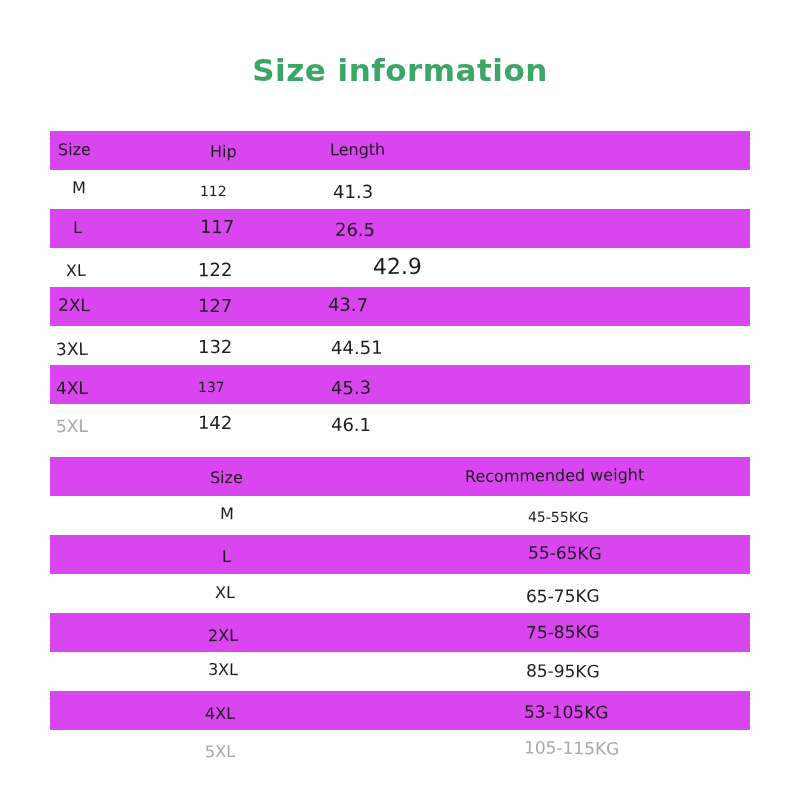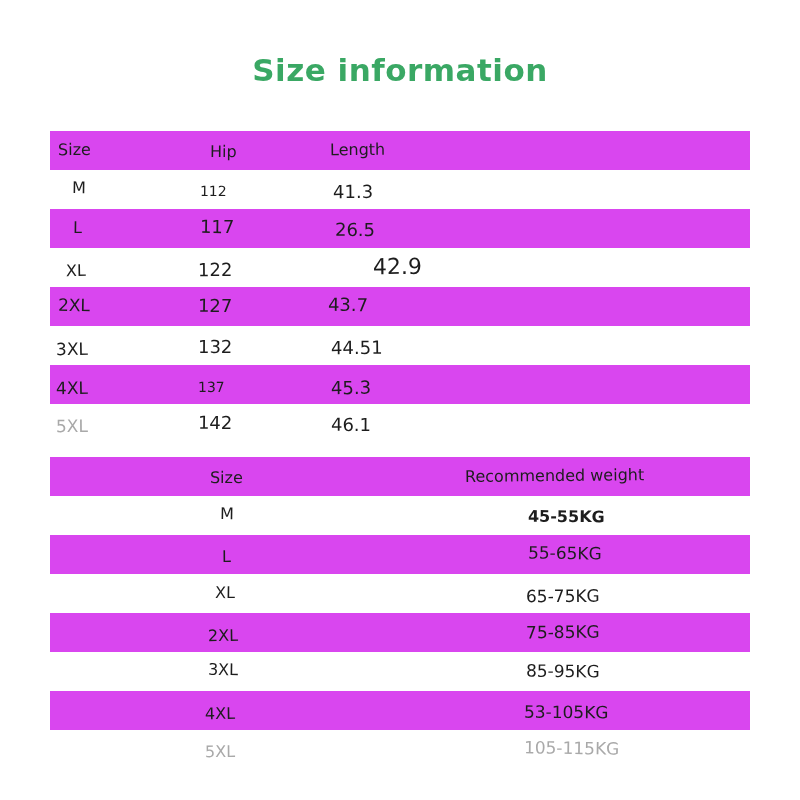--- a/index.html
+++ b/index.html
@@ -142,21 +142,21 @@
 
   <div class="table t2" style="top:457px;">
 
     <div class="row shaded">
       <span class="cell head c0 j1" style="left:160px; font-size:16px;">Size</span>
       <span class="cell head c1 j0" style="left:415px; font-size:16px;">Recommended weight</span>
     </div>
 
     <div class="row plain">
       <span class="cell c0 j2" style="left:170px; font-size:16px;">M</span>
-      <span class="cell c1 j1" style="left:478px; font-size:16px;font-weight:bold;">45-55KG</span>
+      <span class="cell c1 j1" style="left:478px; font-size:14px;">45-55KG</span>
     </div>
 
     <div class="row shaded">
       <span class="cell c0 j3" style="left:172px; font-size:16px;">L</span>
       <span class="cell c1 j2" style="left:478px; font-size:17px;">55-65KG</span>
     </div>
 
     <div class="row plain">
       <span class="cell c0 j4" style="left:165px; font-size:16px;">XL</span>
       <span class="cell c1 j3" style="left:476px; font-size:17px;">65-75KG</span>

